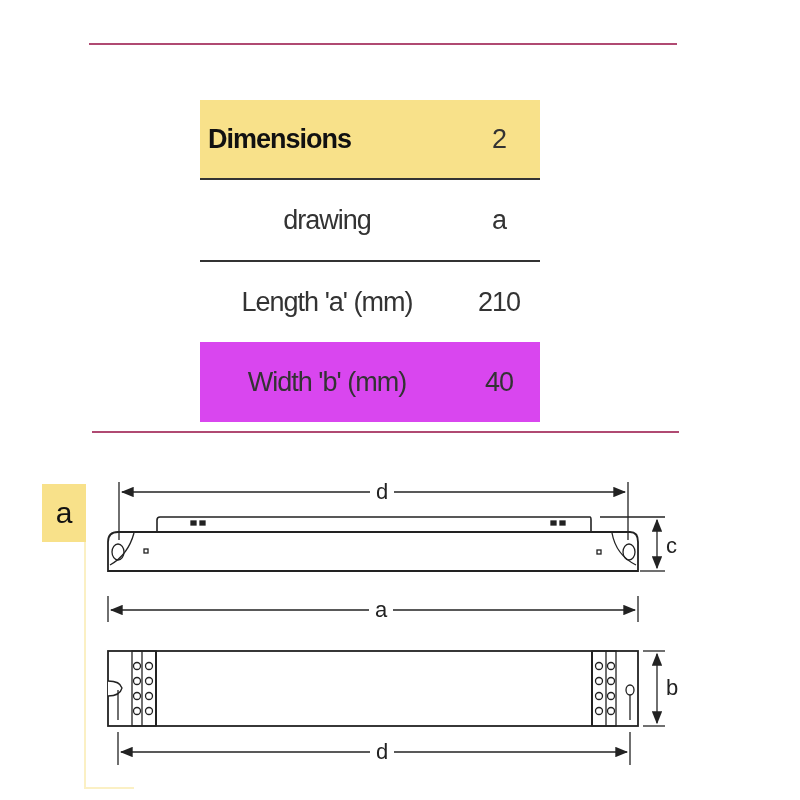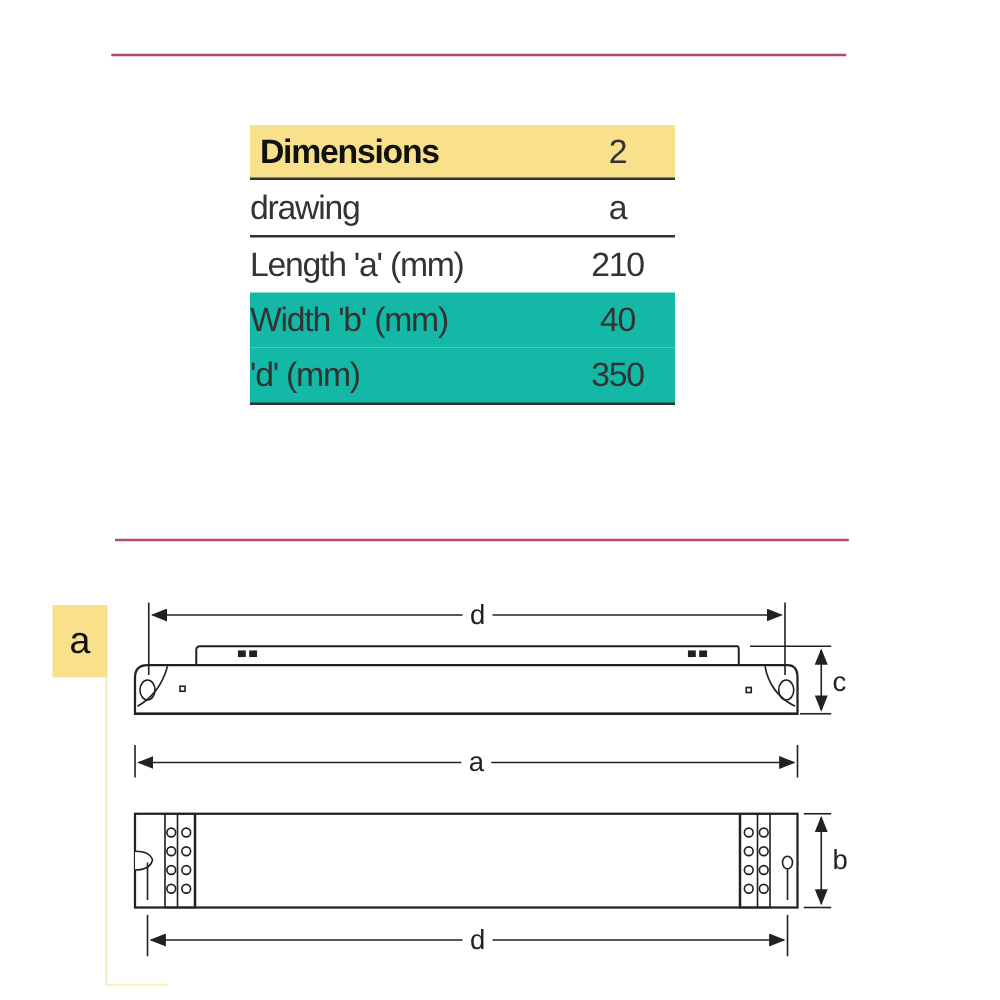--- a/index.html
+++ b/index.html
@@ -1,27 +1,27 @@
 <!DOCTYPE html>
 <html><head>
   <meta charset="utf-8">
   <style>
     html, body { margin: 0; padding: 0; background: #ffffff; }
     body { width: 800px; height: 800px; position: relative; overflow: hidden; font-family: "Liberation Sans", sans-serif; color: #222; }
     .rule { position: absolute; height: 2px; background: #b04a72; }
     #rule-top { left: 89px; top: 43px; width: 588px; }
     #rule-mid { left: 92px; top: 431px; width: 587px; }
     table.dims { position: absolute; left: 200px; top: 100px; width: 340px; border-collapse: collapse; font-family: "Liberation Sans", sans-serif; font-stretch: condensed; }
-    table.dims td { height: 44px; padding: 0; font-size: 27px; color: #333; letter-spacing: -1px; }
-    table.dims td.lbl { text-align: left; padding-right: 22px; width: 218px; }
+    table.dims td { height: 44px; padding: 18px; font-size: 27px; color: #333; letter-spacing: -1px; }
+    table.dims td.lbl { text-align: center; padding-right: 22px; width: 218px; }
     table.dims td.val { text-align: center; }
     tr.hdr td { background: #f8e18a; height: 42px; border-bottom: 2px solid #333; }
     tr.hdr td.lbl { text-align: left; padding-left: 8px; font-weight: bold; color: #111; letter-spacing: -1px; }
     tr.sub td { border-bottom: 2px solid #333; }
-    tr.shade td { background: #14b8a6; }
+    tr.shade td { background: #d946ef; }
     tr.last td { border-bottom: 2px solid #333; }
     .badge { position: absolute; left: 42px; top: 484px; width: 44px; height: 58px; background: #f8e18a; font-size: 30px; color: #111; display: flex; align-items: center; justify-content: center; }
     .badge-line-v { position: absolute; left: 84px; top: 542px; width: 2px; height: 246px; background: #fbf0c4; }
     .badge-line-h { position: absolute; left: 84px; top: 787px; width: 50px; height: 2px; background: #fbf0c4; }
     svg.drawing { position: absolute; left: 0; top: 0; }
     .dimlabel { position: absolute; font-size: 22px; color: #222; background: #fff; padding: 0 6px; line-height: 22px; }
   </style>
 </head>
 <body>
 
@@ -37,24 +37,20 @@
     <td class="lbl">drawing</td>
     <td class="val">a</td>
   </tr>
   <tr>
     <td class="lbl">Length 'a' (mm)</td>
     <td class="val">210</td>
   </tr>
   <tr class="shade">
     <td class="lbl">Width 'b' (mm)</td>
     <td class="val">40</td>
-  </tr>
-  <tr class="shade last">
-    <td class="lbl">'d' (mm)</td>
-    <td class="val">350</td>
   </tr>
 </tbody>
   </table>
 
 <div class="rule" id="rule-mid"></div>
 
 <div class="badge">a</div>
 <div class="badge-line-v"></div>
 <div class="badge-line-h"></div>
 

